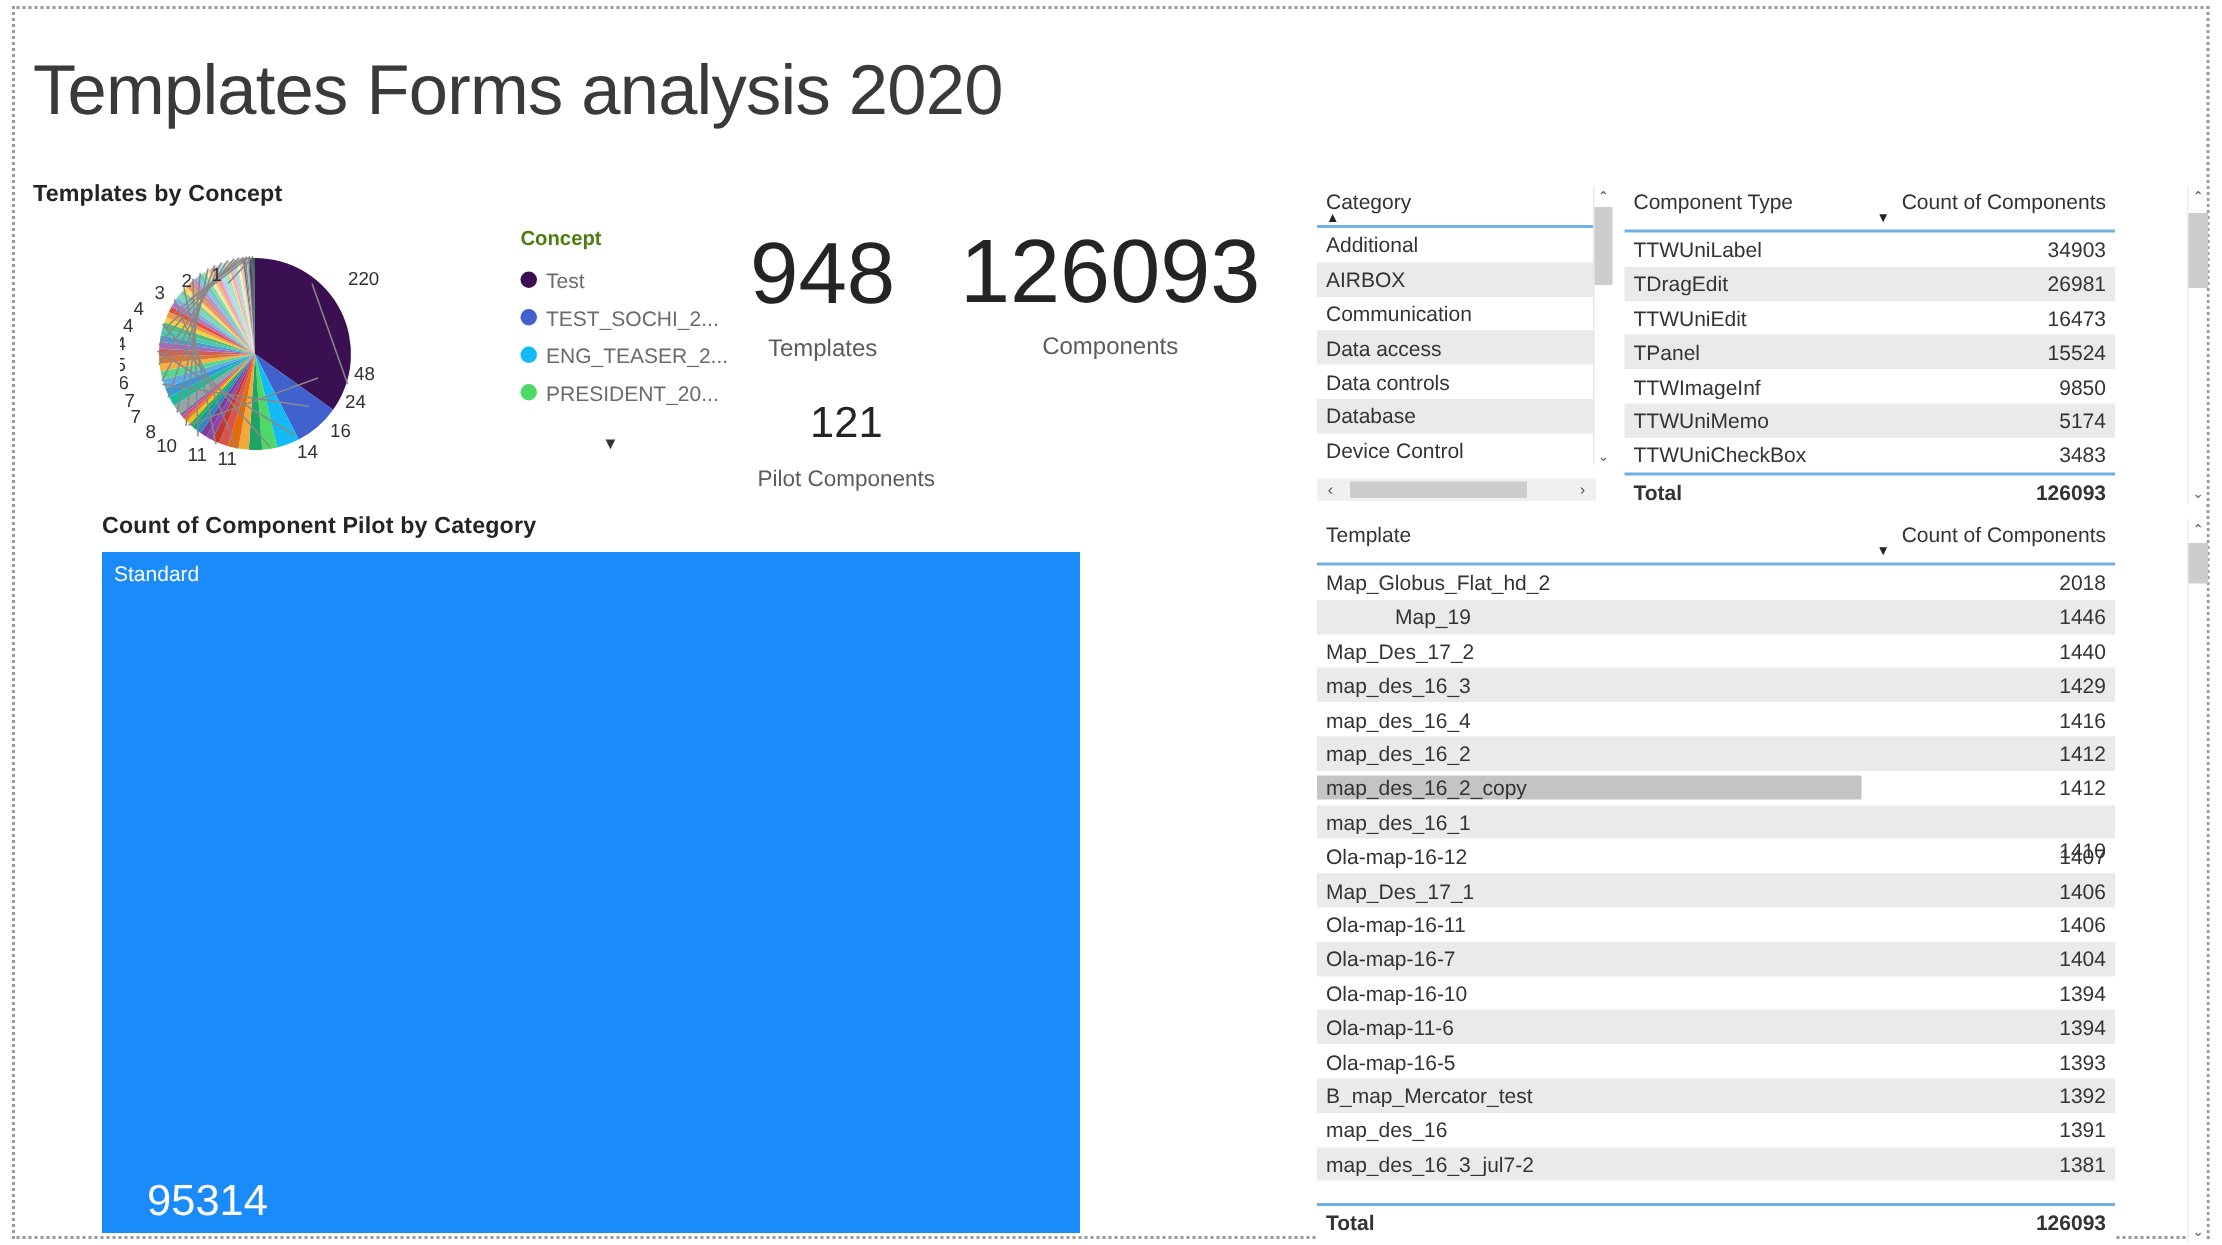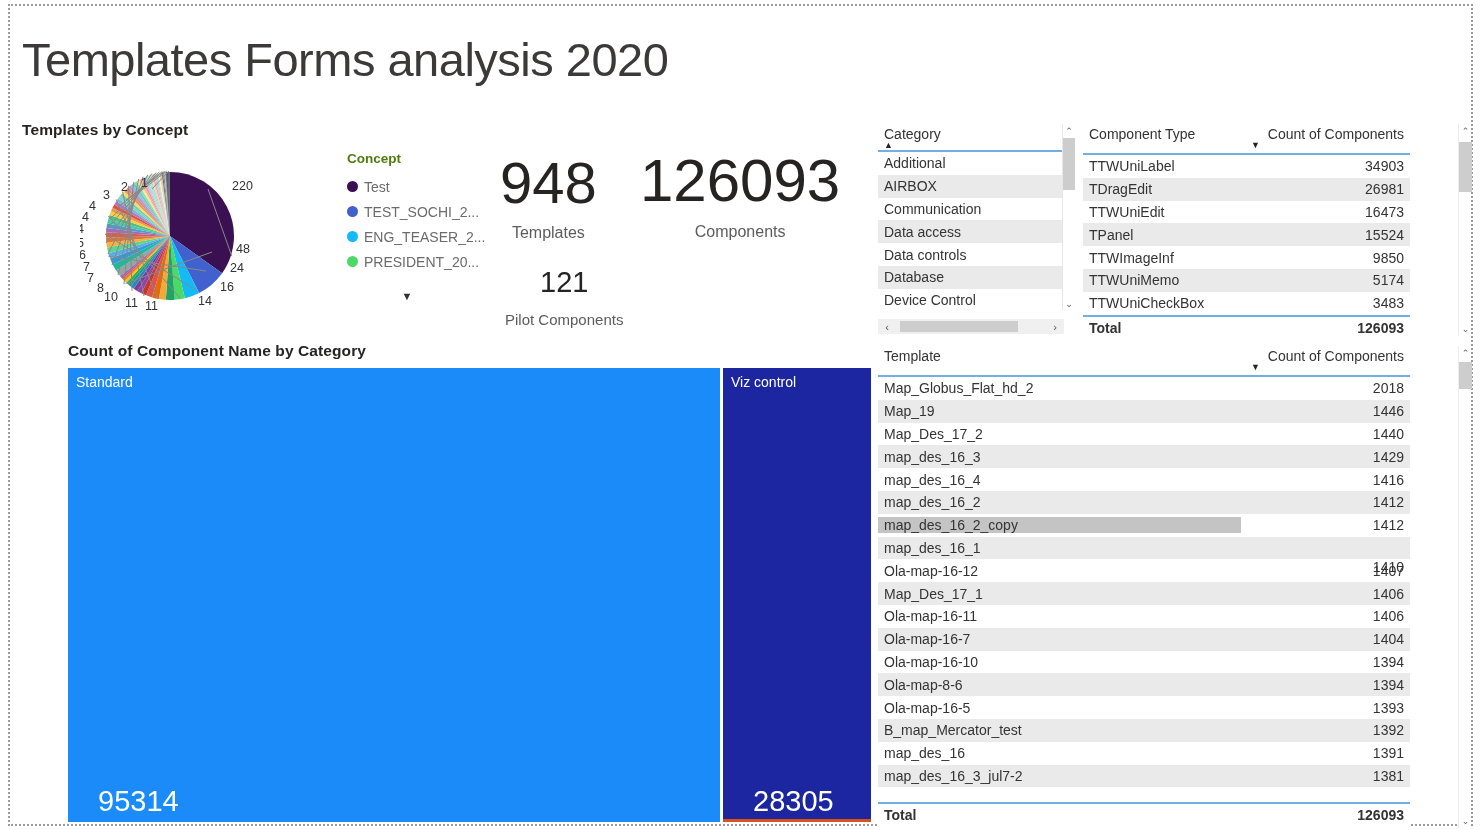--- a/index.html
+++ b/index.html
@@ -357,51 +357,46 @@
       <div class="cell cell-num" style="width:169px">126093</div>
     </div>
   </div>
   <div class="vscroll" id="ctype-scroll">
     <div class="vsb-top">⌃</div>
     <div class="vthumb"></div>
     <div class="vsb-bot">⌄</div>
   </div>
 
   <div id="treemap-visual">
-    <div class="visual-title">Count of Component Name by Category</div>
+    <div class="visual-title">Count of Component Pilot by Category</div>
     <div id="treemap-area">
       <div class="tm-block" id="tm-standard" style="background: rgb(27, 139, 250);">
         <div class="tm-name">Standard</div>
         <div class="tm-value">95314</div>
       </div>
-      <div class="tm-block" id="tm-viz" style="background: rgb(27, 38, 160);">
-        <div class="tm-name">Viz control</div>
-        <div class="tm-value">28305</div>
-        <div id="tm-viz-underline"></div>
-      </div>
     </div>
   </div>
 
   <div class="tbl" id="template-tbl">
     <div class="tbl-head">
       <div class="th cell-left" style="width:363px">
         <span>Template</span>
       </div>
       <div class="th cell-num" style="width:169px;text-align:right">
         <span>Count of Components</span>
         <span class="sort-caret sort-desc" style="text-align:left;margin-left:4px">▼</span>
       </div>
     </div>
     <div id="template-rows">
         <div class="trow">
           <div class="cell cell-left" style="width: 363px;">Map_Globus_Flat_hd_2</div>
           <div class="cell cell-num" style="width: 169px;">2018</div>
         </div>
         <div class="trow alt">
-          <div class="cell cell-left" style="width: 363px;">Map_19</div>
+          <div class="cell cell-left" style="width: 363px; margin-left: 46px;">Map_19</div>
           <div class="cell cell-num" style="width: 169px;">1446</div>
         </div>
         <div class="trow">
           <div class="cell cell-left" style="width: 363px;">Map_Des_17_2</div>
           <div class="cell cell-num" style="width: 169px;">1440</div>
         </div>
         <div class="trow alt">
           <div class="cell cell-left" style="width: 363px;">map_des_16_3</div>
           <div class="cell cell-num" style="width: 169px;">1429</div>
         </div>
@@ -435,21 +430,21 @@
         </div>
         <div class="trow alt">
           <div class="cell cell-left" style="width: 363px;">Ola-map-16-7</div>
           <div class="cell cell-num" style="width: 169px;">1404</div>
         </div>
         <div class="trow">
           <div class="cell cell-left" style="width: 363px;">Ola-map-16-10</div>
           <div class="cell cell-num" style="width: 169px;">1394</div>
         </div>
         <div class="trow alt">
-          <div class="cell cell-left" style="width: 363px;">Ola-map-8-6</div>
+          <div class="cell cell-left" style="width: 363px;">Ola-map-11-6</div>
           <div class="cell cell-num" style="width: 169px;">1394</div>
         </div>
         <div class="trow">
           <div class="cell cell-left" style="width: 363px;">Ola-map-16-5</div>
           <div class="cell cell-num" style="width: 169px;">1393</div>
         </div>
         <div class="trow alt">
           <div class="cell cell-left" style="width: 363px;">B_map_Mercator_test</div>
           <div class="cell cell-num" style="width: 169px;">1392</div>
         </div>

